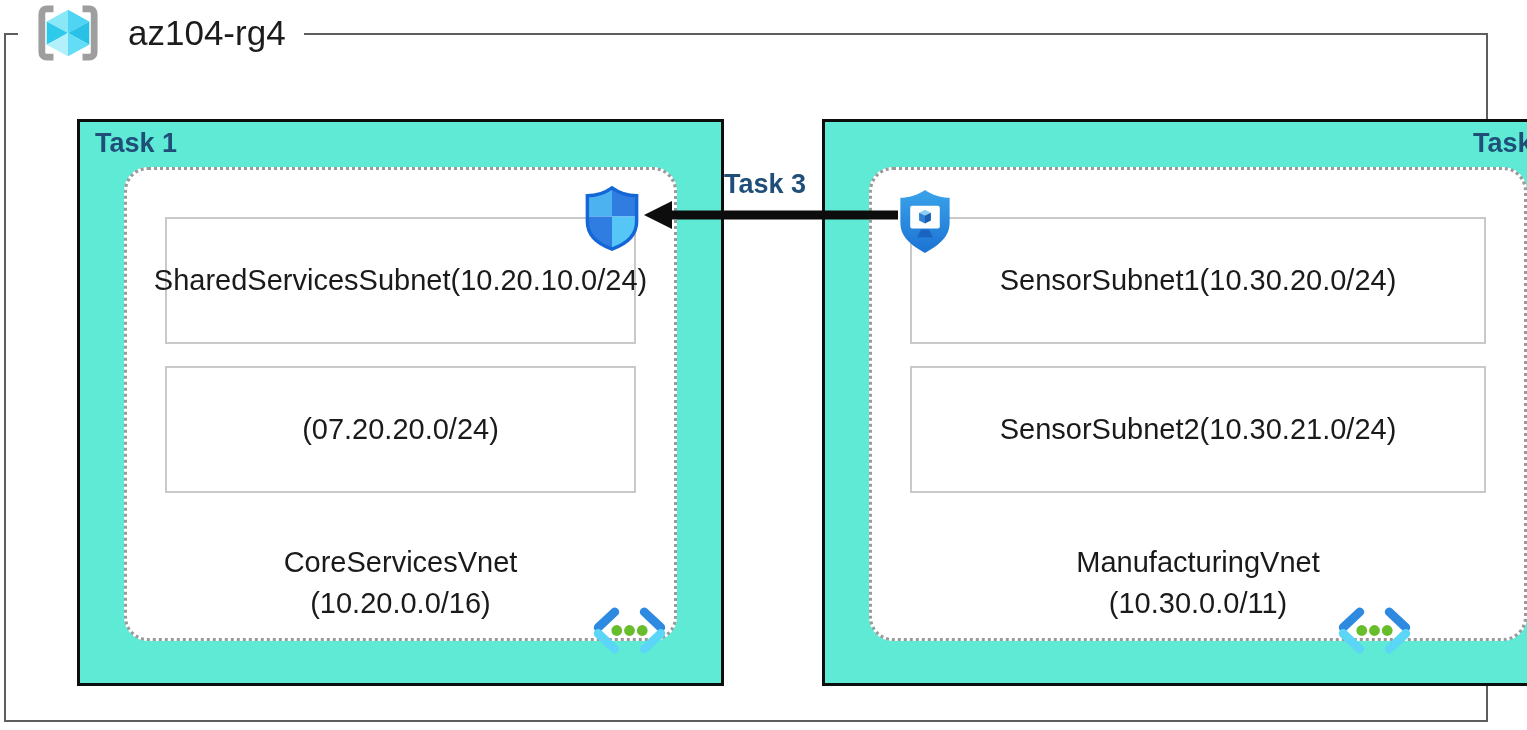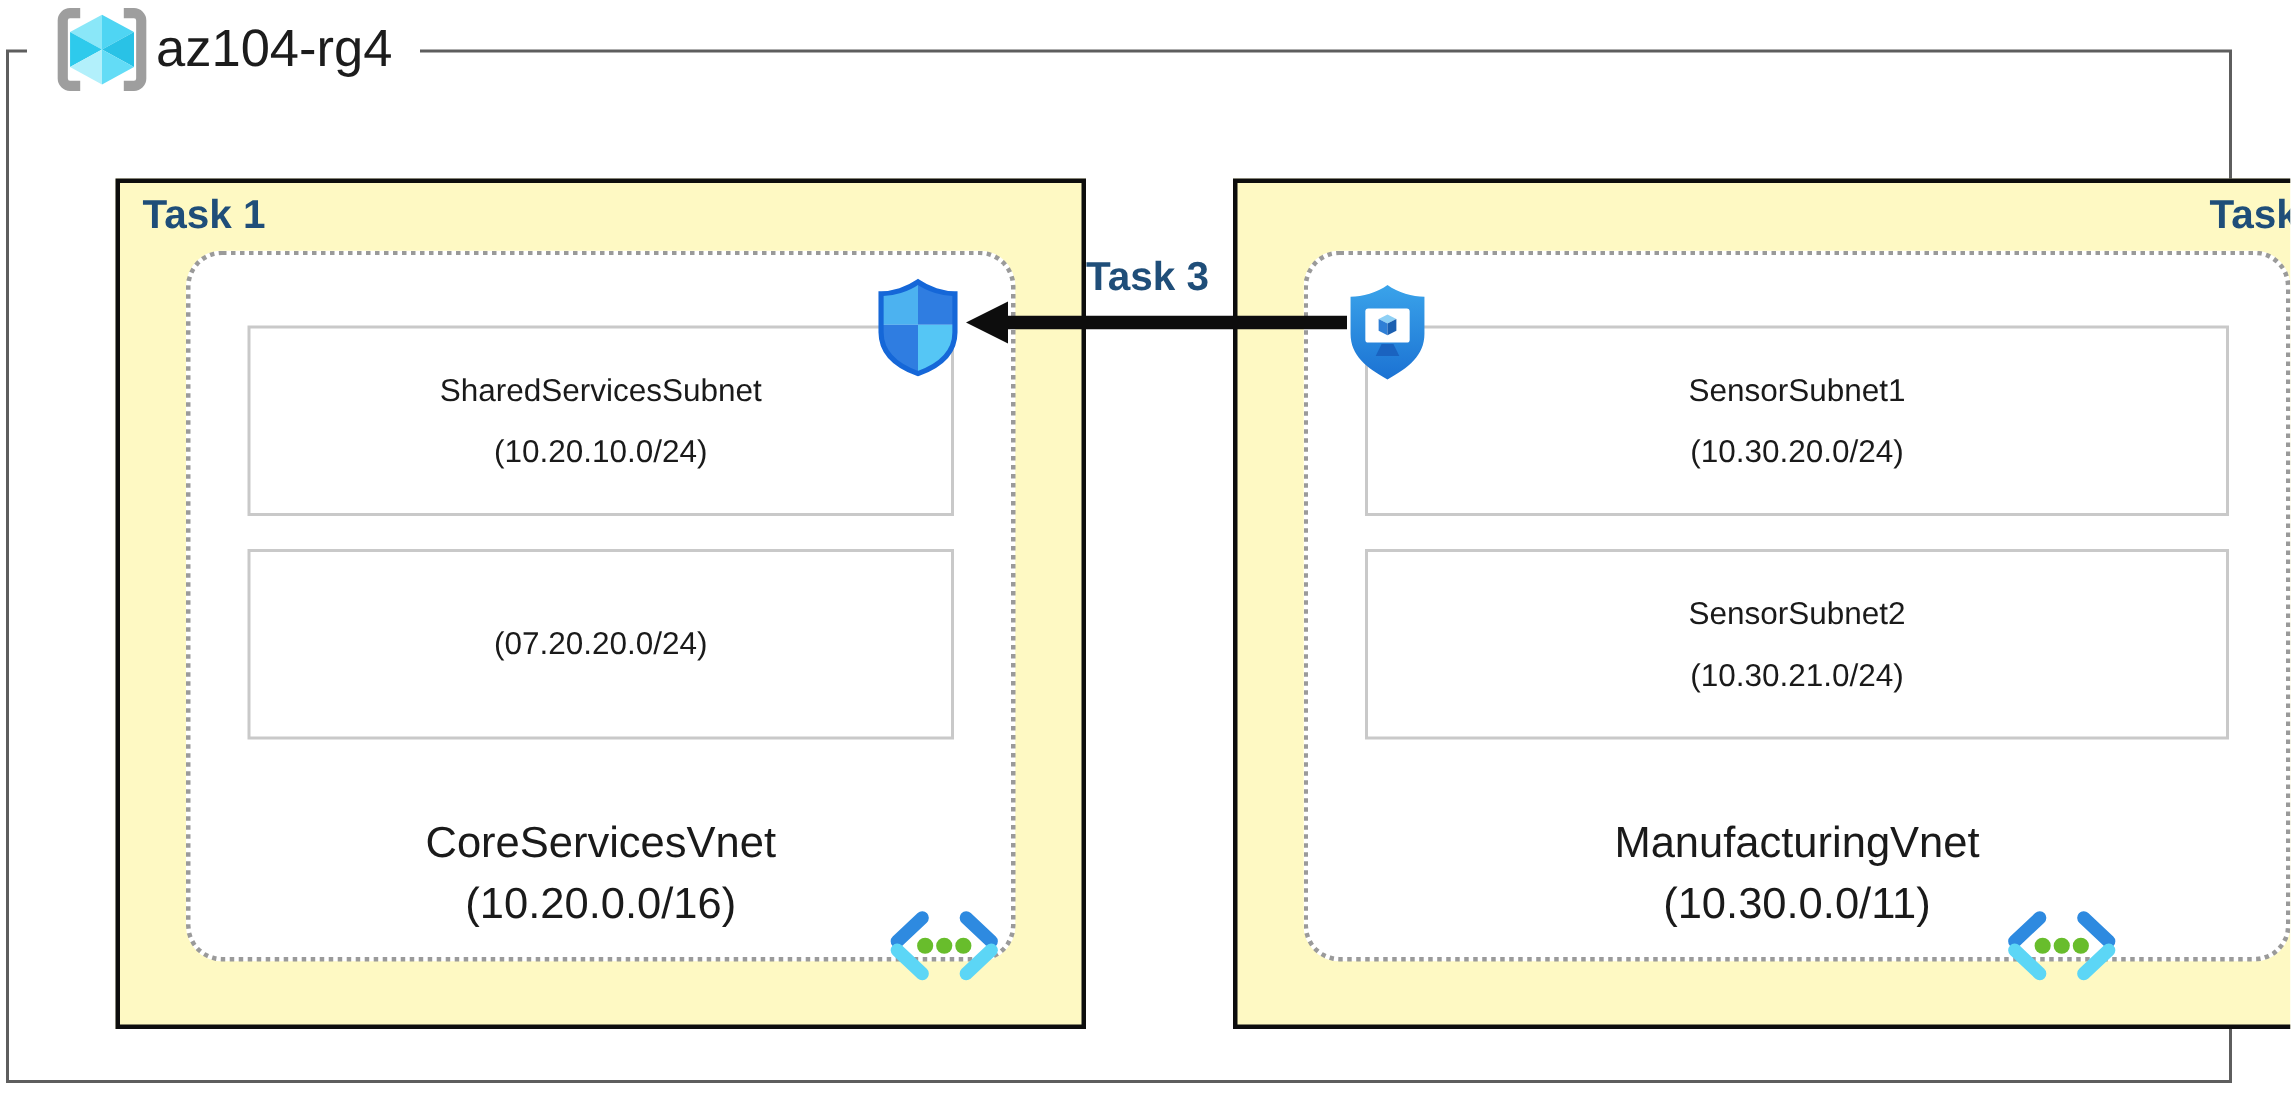--- a/index.html
+++ b/index.html
@@ -6,48 +6,48 @@
   .canvas {
     position:relative; width:1527px; height:730px; background:#ffffff;
     font-family:"Liberation Sans", sans-serif; color:#1a1a1a; overflow:hidden;
   }
   .outer-boundary {
     position:absolute; left:4px; top:33px; width:1484px; height:689px;
     border:2px solid #5e5e5e; box-sizing:border-box; background:#ffffff;
   }
   .rg-header {
     position:absolute; left:18px; top:0px; height:66px; z-index:4;
-    display:flex; align-items:center; 
+    display:flex; align-items:center; gap:24px;
     background:#ffffff; padding:0 18px 0 14px;
   }
   .rg-title { font-size:35px; color:#1c1c1c; white-space:nowrap; }
 
   .task-box {
     position:absolute; top:119px; height:567px; box-sizing:border-box;
-    background:#fef9c3; border:3px solid #0d0d0d; z-index:1;
+    background:#5eead4; border:3px solid #0d0d0d; z-index:1;
   }
   .task-box.left  { left:77px;  width:647px; }
   .task-box.right { left:822px; width:752px; }
   .task-label {
     position:absolute; top:6px; font-size:27px; font-weight:bold; color:#1f4e79;
     white-space:nowrap;
   }
   .task-label.tl { left:15px; }
   .task-label.tr { right:16px; }
 
   .vnet {
     position:absolute; left:44px; right:44px; top:45px; height:474px;
     box-sizing:border-box; background:#ffffff;
     border:3px dotted #9a9a9a; border-radius:24px;
   }
   .subnet {
     position:absolute; left:38px; right:38px; height:127px; box-sizing:border-box;
     background:#ffffff; border:2px solid #c9c9c9;
-    display:flex; flex-direction:column; align-items:center; justify-content:center;
-    font-size:21px; line-height:41px; text-align:center; color:#1a1a1a;
+    display:flex; flex-direction:row; align-items:center; justify-content:center;
+    font-size:29px; line-height:41px; text-align:center; color:#1a1a1a;
   }
   .subnet.first  { top:47px; }
   .subnet.second { top:196px; }
   .vnet-name {
     position:absolute; left:0; right:0; top:372px; text-align:center;
     font-size:29px; line-height:41px; color:#1a1a1a;
   }
 
   .icon-abs { position:absolute; z-index:5; }
   .nsg-icon  { left:583px; top:185px; width:58px; height:67px; }

